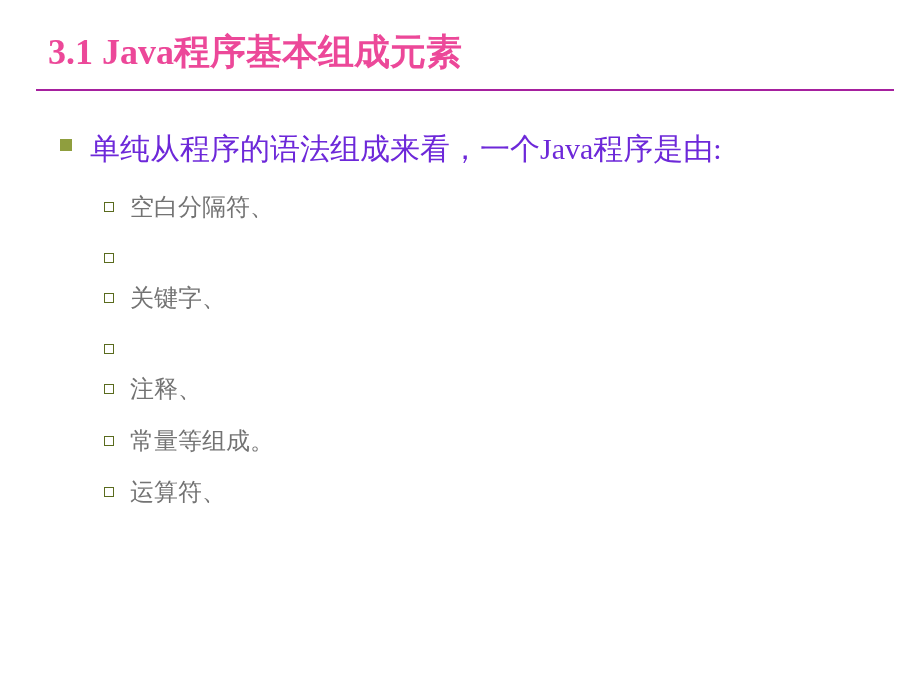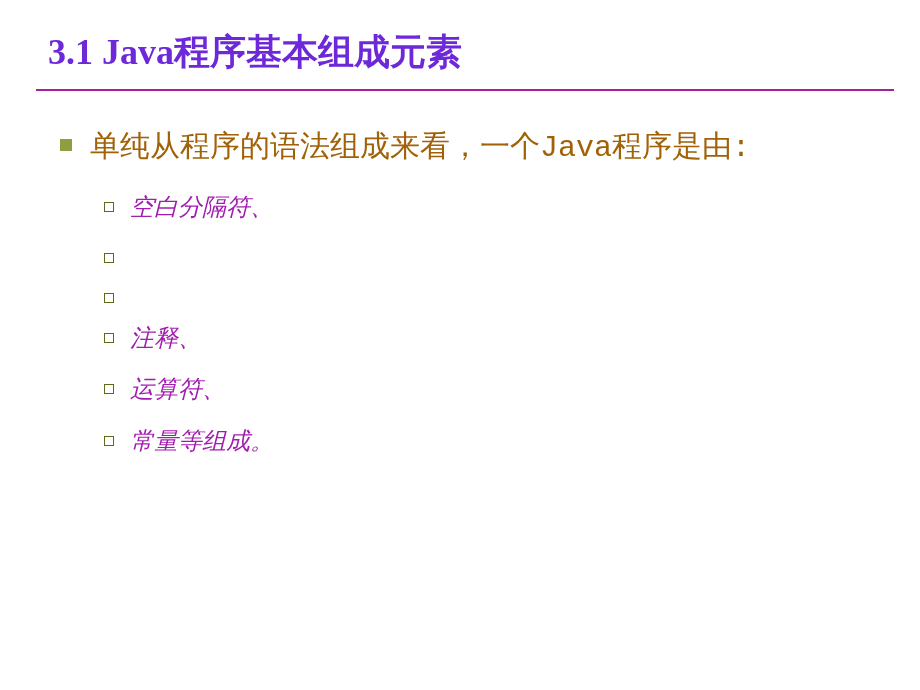--- a/index.html
+++ b/index.html
@@ -16,21 +16,21 @@
       overflow: hidden;
     }
     .slide {
       width: 100%;
       height: 100%;
       padding: 28px 40px 40px 48px;
     }
     .title {
       font-size: 36px;
       font-weight: bold;
-      color: #6d28d9;
+      color: #ec4899;
       font-family: "Times New Roman", "SimSun", serif;
       margin-bottom: 12px;
       padding-left: 0;
     }
     .underline {
       height: 2px;
       background: #a6209e;
       width: 858px;
       margin-left: -12px;
       margin-bottom: 32px;
@@ -47,23 +47,23 @@
     .main-bullet {
       width: 12px;
       height: 12px;
       background: #8f9e3e;
       flex-shrink: 0;
       margin-top: 16px;
       margin-right: 18px;
     }
     .main-text {
       font-size: 30px;
-      color: #a16207;
+      color: #6d28d9;
       line-height: 1.7;
-      font-family: Liberation Mono, monospace;
+      font-family: Liberation Serif, serif;
     }
     .sub-list {
       list-style: none;
       padding-left: 56px;
       margin-top: 18px;
     }
     .sub-item {
       display: flex;
       align-items: flex-start;
       margin-bottom: 20px;
@@ -71,24 +71,23 @@
     .sub-bullet {
       width: 10px;
       height: 10px;
       border: 1.5px solid #5a6b1e;
       flex-shrink: 0;
       margin-top: 10px;
       margin-right: 16px;
     }
     .sub-text {
       font-size: 24px;
-      color: #a21caf;
+      color: #737373;
       line-height: 1.3;
       font-family: "SimSun", "宋体", serif;
-      font-style: italic;
     }
   </style>
 </head>
 <body>
 
 <div class="slide">
   <h1 class="title">3.1  Java程序基本组成元素</h1>
   <div class="underline"></div>
 
   <ul class="main-list">
@@ -101,27 +100,31 @@
   <ul class="sub-list">
     <li class="sub-item">
       <span class="sub-bullet"></span>
       <span class="sub-text">空白分隔符、</span>
     </li>
     <li class="sub-item">
       <span class="sub-bullet"></span>
     </li>
     <li class="sub-item">
       <span class="sub-bullet"></span>
+      <span class="sub-text">关键字、</span>
+    </li>
+    <li class="sub-item">
+      <span class="sub-bullet"></span>
     </li>
     <li class="sub-item">
       <span class="sub-bullet"></span>
       <span class="sub-text">注释、</span>
     </li>
     <li class="sub-item">
       <span class="sub-bullet"></span>
-      <span class="sub-text">运算符、</span>
+      <span class="sub-text">常量等组成。</span>
     </li>
     <li class="sub-item">
       <span class="sub-bullet"></span>
-      <span class="sub-text">常量等组成。</span>
+      <span class="sub-text">运算符、</span>
     </li>
   </ul>
 </div>
 
 </body></html>

